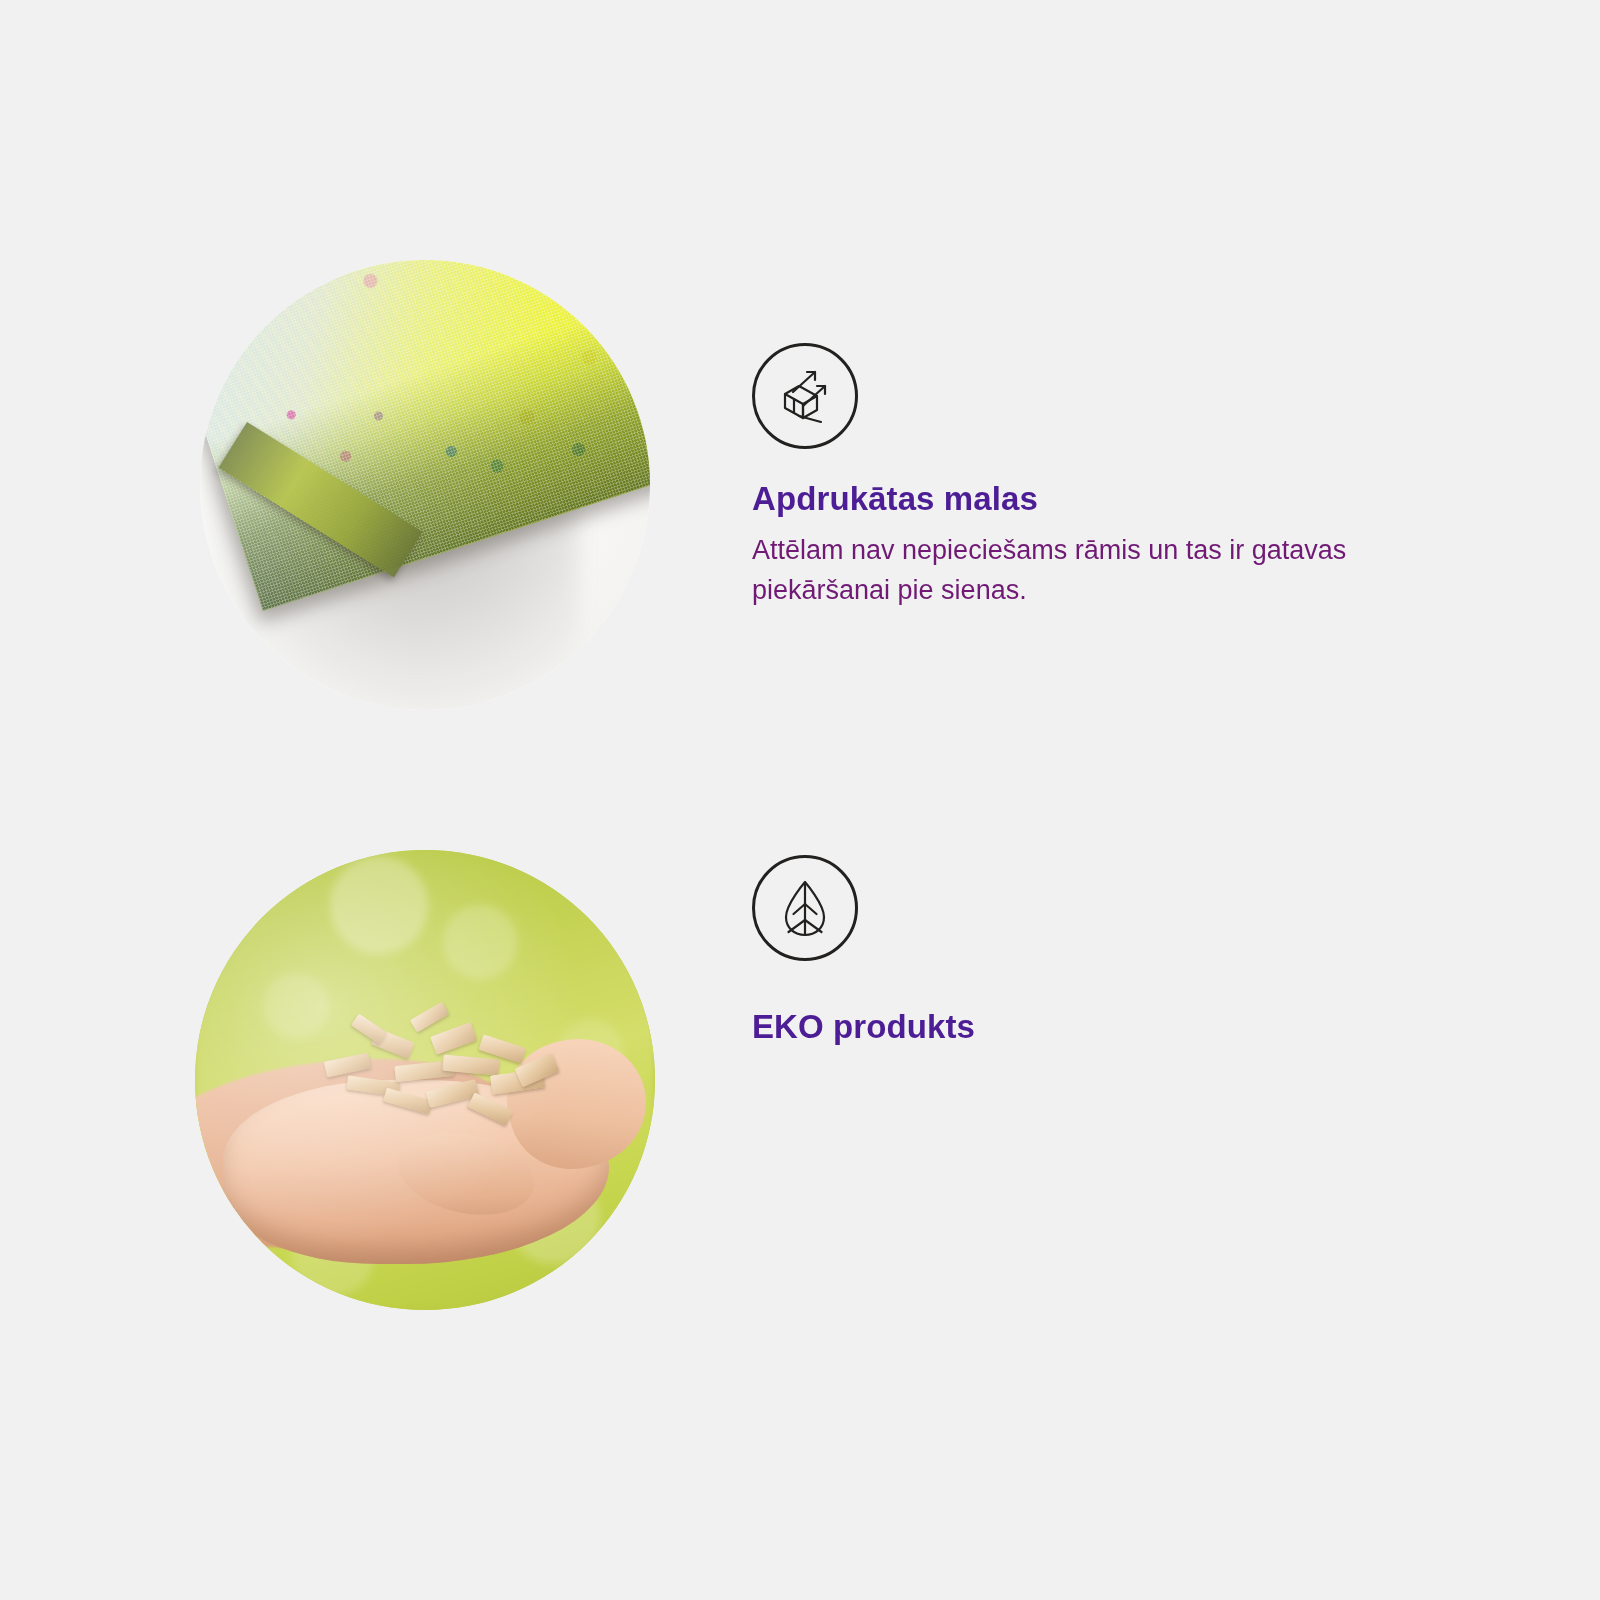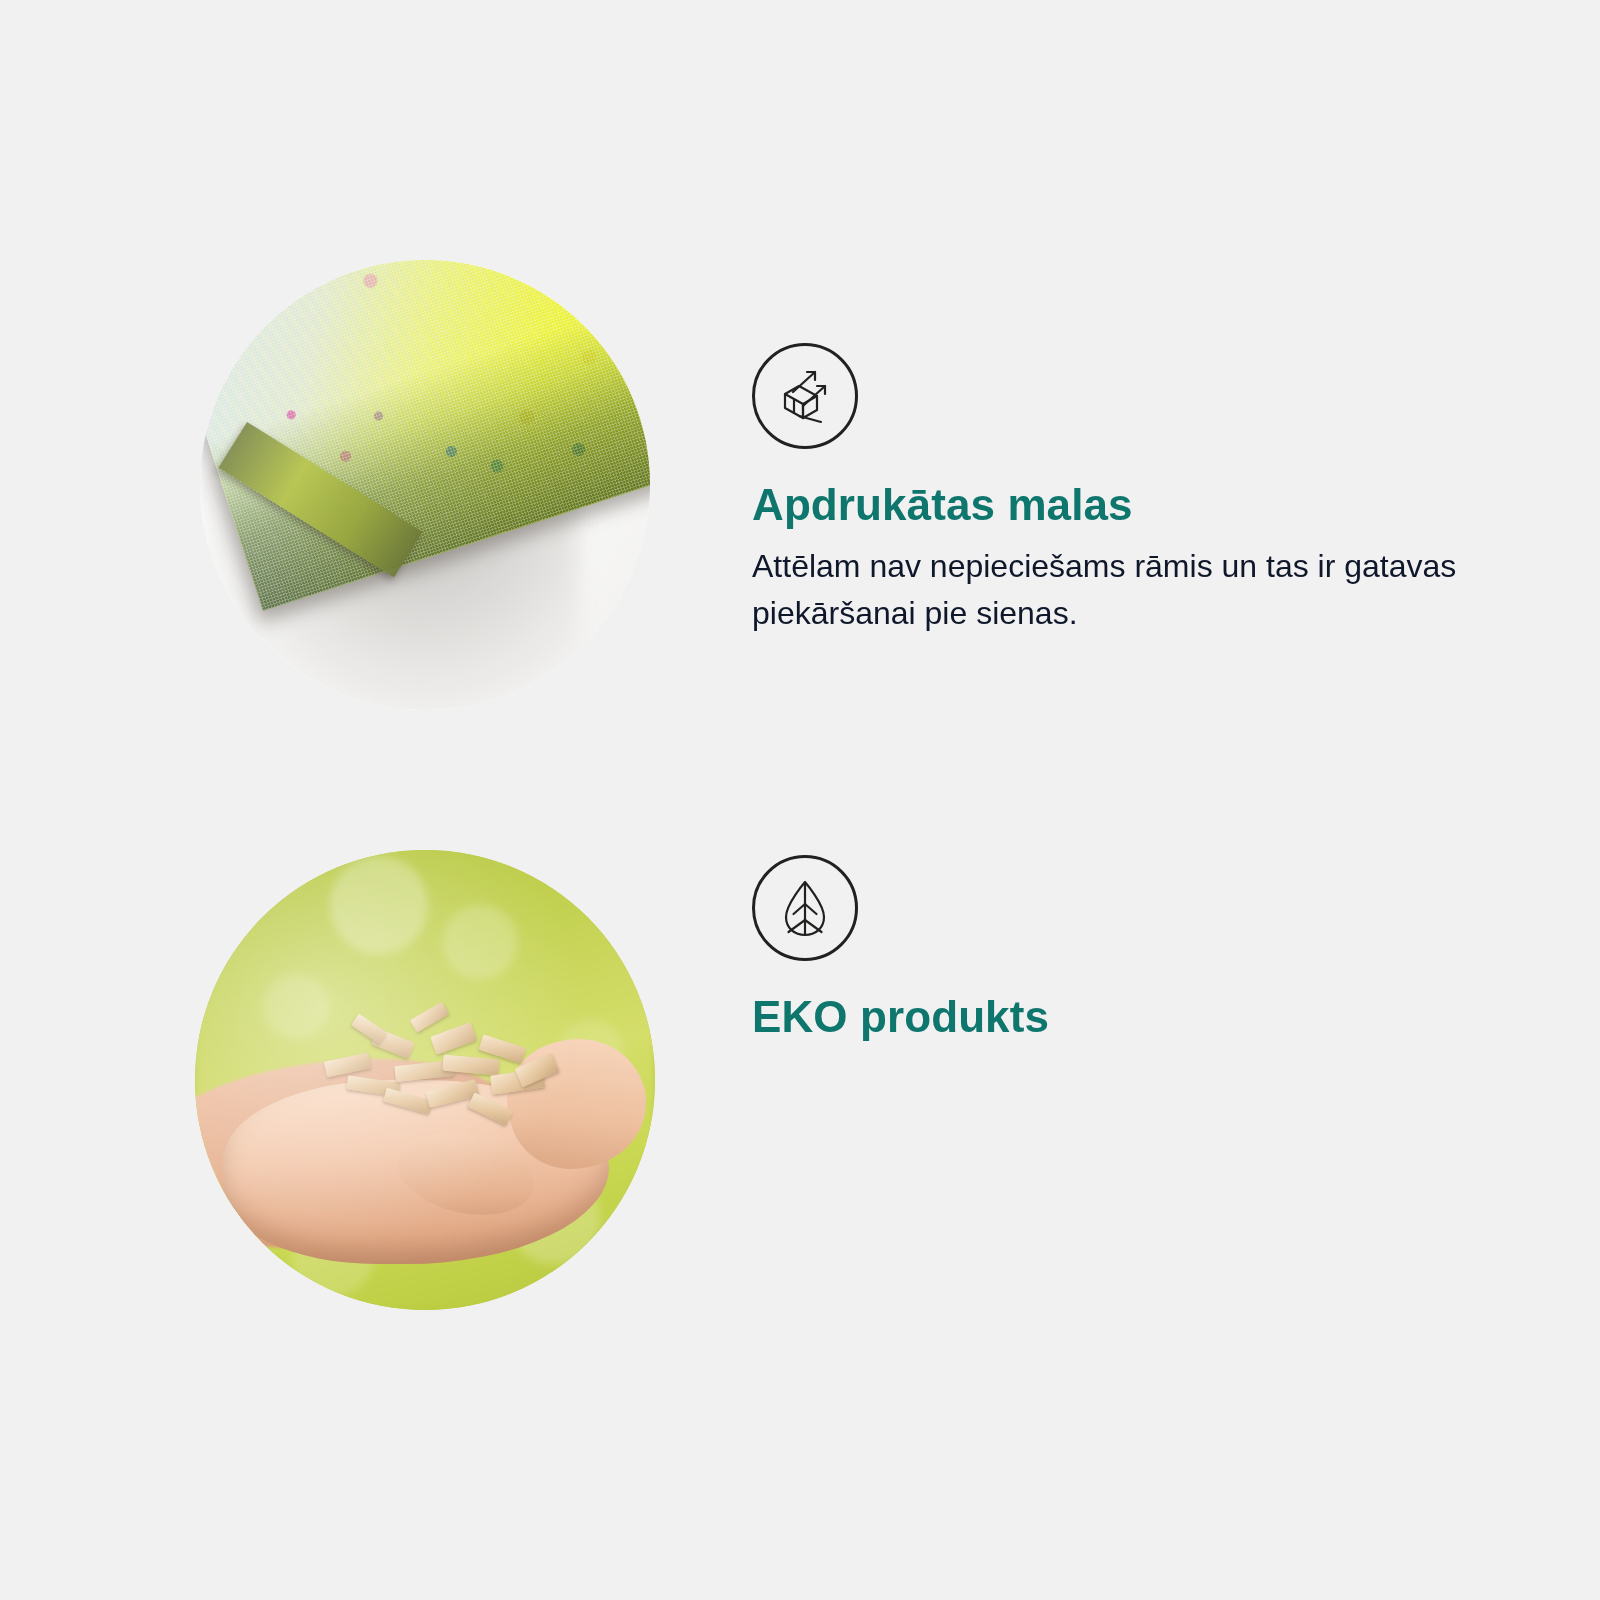--- a/index.html
+++ b/index.html
@@ -194,33 +194,33 @@
   #content-2{top:855px;}
 
   .icon-circle{
     width:106px;height:106px;border-radius:50%;
     border:3px solid #23211f;
     display:flex;align-items:center;justify-content:center;
     box-sizing:border-box;
   }
   .feature-title{
     margin:0;
-    font-size:44px;
+    font-size:33px;
     font-weight:700;
-    color:#0f766e;
+    color:#4c1d95;
     letter-spacing:.1px;
     line-height:1.1;
   }
   #content-1 .feature-title{margin-top:32px;}
-  #content-2 .feature-title{margin-top:32px;}
+  #content-2 .feature-title{margin-top:48px;}
   .feature-desc{
     margin:14px 0 0 0;
-    font-size:32px;
+    font-size:27px;
     line-height:1.47;
-    color:#0f172a;
+    color:#701a75;
     max-width:735px;
     font-weight:400;
   }
 </style>
 </head>
 <body style="background: rgb(241, 241, 241);">
 
 <div class="page">
 
   <div class="feature" id="feature-1"></div>

